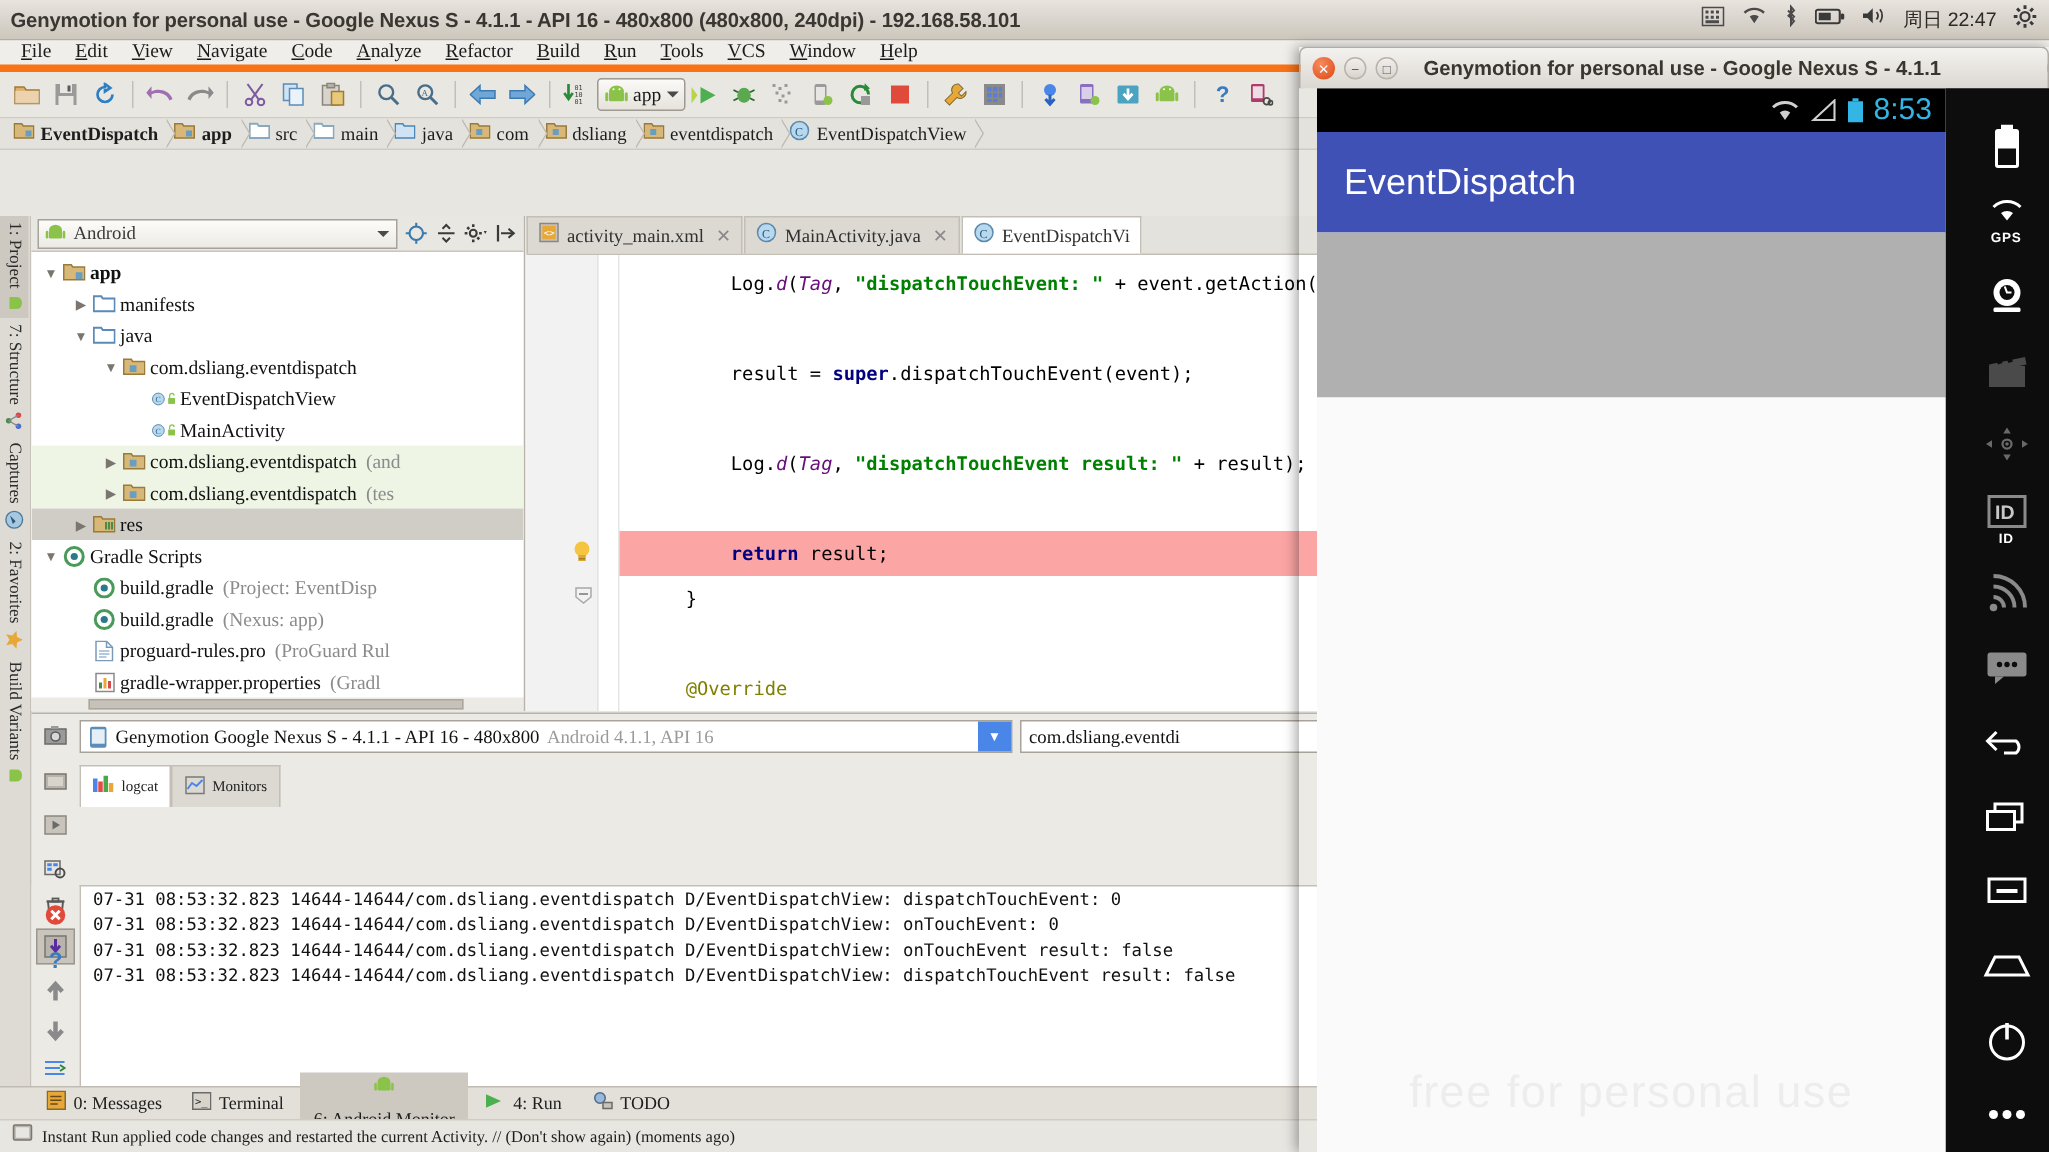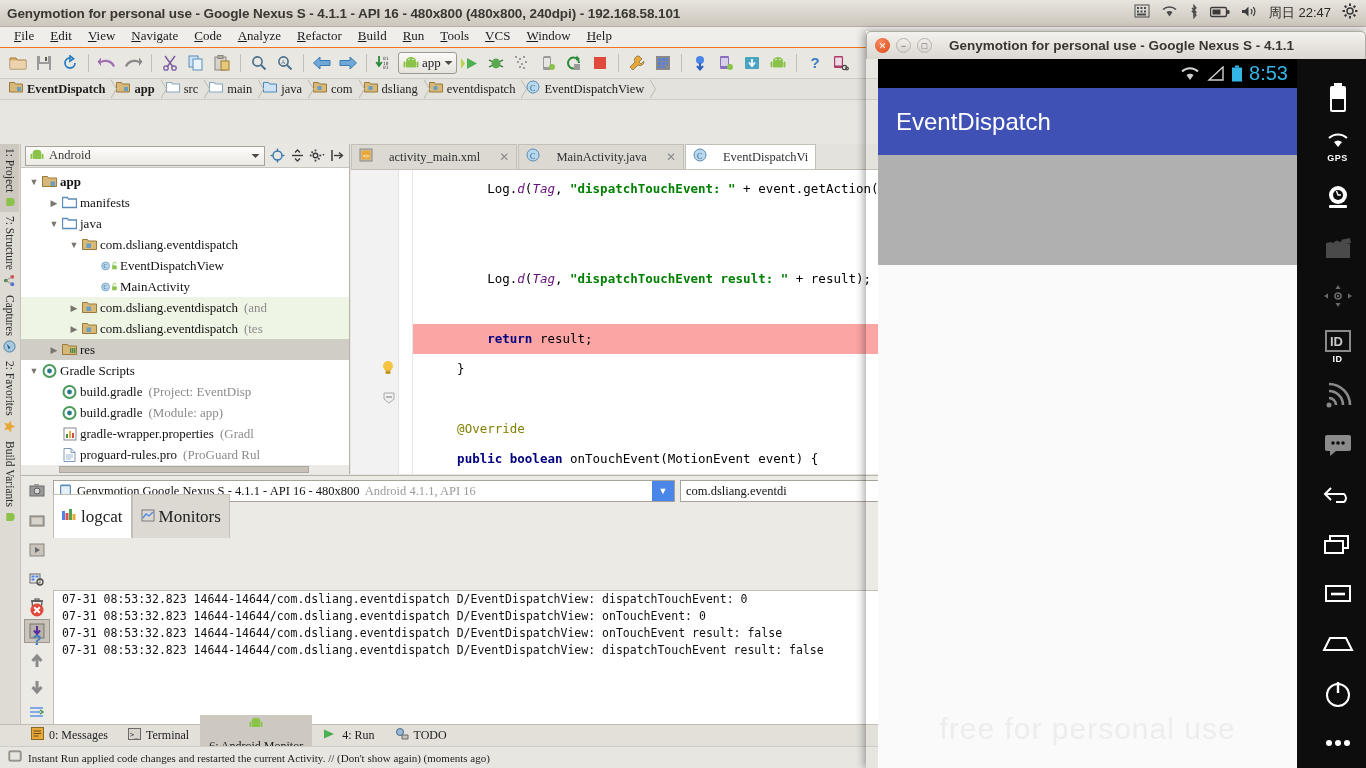--- a/index.html
+++ b/index.html
@@ -15,22 +15,22 @@
     white-space:nowrap; letter-spacing:-0.1px; }
   .sysbar-right { margin-left:auto; display:flex; align-items:center; gap:11px; padding-right:8px; }
   .sysbar-right .ic { display:block; }
   .sysclock { font-size:13px; color:#2e2a26; font-weight:500; }
 
   
   .ide { position:absolute; left:0; top:27px; width:1366px; height:741px;
     background:#e8e6e1; }
 
   
-  .menubar { height:21px; background:#efeeea; display:flex; align-items:flex-start;
-    padding-left:6px; border-bottom:1px solid #f97316; }
+  .menubar { height:21px; background:#efeeea; display:flex; align-items:flex-end;
+    padding-left:6px; border-bottom:5px solid #f97316; }
   .menu-item { font-size:13px; color:#1a1a1a; padding:1px 8px; font-family:"Liberation Serif", serif; }
   .menu-item u { text-decoration:underline; }
 
   
   .toolbar { height:31px; background:#e9e7e2; display:flex; align-items:center;
     padding-left:5px; border-bottom:1px solid #cfccc4; }
   .tb { width:26px; height:24px; display:flex; align-items:center; justify-content:center; }
   .tb-sep { width:1px; height:18px; background:#c2bfb7; margin:0 5px; }
   .app-combo { display:flex; align-items:center; height:22px; border:1px solid #9e9a92;
     background:linear-gradient(to bottom,#fbfaf8,#e6e3dc); border-radius:3px; padding:0 3px 0 4px; gap:3px; }
@@ -87,21 +87,21 @@
   .trow.sel { background:#d0cdc6; }
   .trow.bold .lbl { font-weight:bold; }
   .hscroll { position:absolute; left:0; bottom:0; height:9px; right:0; background:#eceae5;}
   .hscroll .thumb { position:absolute; left:38px; top:1px; height:7px; width:250px;
     background:#c6c2ba; border:1px solid #aba79f;}
 
   
   .editor { position:absolute; left:351px; top:0; width:876px; height:330px; background:#fff; }
   .etabs { height:26px; background:#e4e2dc; display:flex; align-items:flex-end;
     border-bottom:1px solid #c3bfb7; }
-  .etab { height:25px; display:flex; align-items:center; gap:16px; padding:0 7px;
+  .etab { height:25px; display:flex; align-items:center; gap:5px; padding:0 7px;
     font-size:12.5px; font-family:"Liberation Serif",serif; color:#303030;
     background:#dcd9d2; border:1px solid #c3bfb7; border-bottom:none; margin-right:1px;}
   .etab.active { background:#fff; }
   .etab .x { color:#8a8a8a; font-size:12px; padding-left:3px; }
   .ed-body { position:absolute; top:26px; left:0; right:0; bottom:0; background:#fff; display:flex; }
   .gutter { width:48px; background:#f2f2f2; border-right:1px solid #e3e3e3; position:relative; }
   .gutter2 { width:14px; background:#fff; border-right:1px solid #e6e6e6; }
   .code { flex:1; position:relative; font-family:"DejaVu Sans Mono", monospace;
     font-size:12.5px; color:#000; padding-top:4px; }
   .cl { height:30px; line-height:30px; white-space:pre; padding-left:14px; }
@@ -121,22 +121,22 @@
   .dev-combo { flex:0 0 622px; height:22px; display:flex; align-items:center; gap:5px;
     border:1px solid #a7a39b; background:#fff; padding:0 0 0 5px; }
   .dev-combo .t { font-size:12.5px; font-family:"Liberation Serif",serif; color:#111; }
   .dev-combo .d { font-size:12.5px; font-family:"Liberation Serif",serif; color:#9a9a9a; }
   .combo-btn { margin-left:auto; width:22px; height:20px; background:#4a86e8;
     display:flex; align-items:center; justify-content:center; color:#fff; font-size:9px;}
   .proc-combo { flex:1; height:22px; display:flex; align-items:center;
     border:1px solid #a7a39b; background:#fff; padding:0 5px; }
   .proc-combo .t { font-size:12.5px; font-family:"Liberation Serif",serif; color:#111; }
   .mon-tabs { height:32px; display:flex; align-items:flex-end; padding-left:32px; }
-  .mtab { height:44px; display:flex; align-items:center; gap:4px; padding:0 8px;
-    font-size:17px; font-family:"Liberation Serif",serif; color:#222;
+  .mtab { height:28px; display:flex; align-items:center; gap:4px; padding:0 8px;
+    font-size:10px; font-family:"Liberation Serif",serif; color:#222;
     border:1px solid #c3bfb7; border-bottom:none; background:#dcd9d2;}
   .mtab.active { background:#fff; }
   .mon-right { margin-left:auto; display:flex; align-items:center; gap:5px; padding-right:6px; }
   .lvl-combo { height:24px; display:flex; align-items:center; border:1px solid #a7a39b;
     background:#fff; }
   .lvl-combo .t { padding:0 8px; font-size:13px; font-family:"Liberation Serif",serif; }
   .search-box { width:46px; height:24px; border:1px solid #a7a39b; background:#fff;
     border-radius:12px; display:flex; align-items:center; padding-left:6px; gap:2px;}
   .logarea { position:absolute; left:32px; top:114px; right:0; bottom:0; background:#fff;
     border-top:1px solid #c3bfb7; border-left:1px solid #c3bfb7; }
@@ -788,50 +788,50 @@
             </div>
             <div class="trow" style="padding-left: 26px;">
               <span class="arr"></span>
               <span class="ico">
                 <svg width="15" height="14" viewBox="0 0 15 14">
                   <circle cx="7.5" cy="7" r="6" fill="none" stroke="#4a9a5a" stroke-width="2"></circle>
                   <circle cx="7.5" cy="7" r="2.4" fill="#2a7a8a"></circle>
                 </svg>
               </span>
               <span class="lbl">build.gradle</span>
-              <span class="dim" style="padding-left: 6px;">(Module: app)</span>
-            </div>
-            <div class="trow" style="padding-left: 26px;">
-              <span class="arr"></span>
-              <span class="ico">
-                <svg width="14" height="14" viewBox="0 0 14 14">
-                  <rect x="1" y="1" width="12" height="12" fill="#fff" stroke="#8a8a8a"></rect>
-                  <rect x="3" y="7" width="2" height="4" fill="#4a8a4a"></rect>
-                  <rect x="6" y="4" width="2" height="7" fill="#e8a838"></rect>
-                  <rect x="9" y="6" width="2" height="5" fill="#d84a4a"></rect>
-                </svg>
-              </span>
-              <span class="lbl">gradle-wrapper.properties</span>
-              <span class="dim" style="padding-left: 6px;">(Gradl</span>
+              <span class="dim" style="padding-left: 6px;">(Nexus: app)</span>
             </div>
             <div class="trow" style="padding-left: 26px;">
               <span class="arr"></span>
               <span class="ico">
                 <svg width="13" height="14" viewBox="0 0 13 14">
                   <path d="M1 0.5 h7 l4 4 v9 H1 Z" fill="#fff" stroke="#7a9ab8"></path>
                   <path d="M8 0.5 v4 h4" fill="none" stroke="#7a9ab8"></path>
                   <g stroke="#9ab8d0">
                     <line x1="3" y1="7" x2="10" y2="7"></line>
                     <line x1="3" y1="9" x2="10" y2="9"></line>
                     <line x1="3" y1="11" x2="8" y2="11"></line>
                   </g>
                 </svg>
               </span>
               <span class="lbl">proguard-rules.pro</span>
               <span class="dim" style="padding-left: 6px;">(ProGuard Rul</span>
+            </div>
+            <div class="trow" style="padding-left: 26px;">
+              <span class="arr"></span>
+              <span class="ico">
+                <svg width="14" height="14" viewBox="0 0 14 14">
+                  <rect x="1" y="1" width="12" height="12" fill="#fff" stroke="#8a8a8a"></rect>
+                  <rect x="3" y="7" width="2" height="4" fill="#4a8a4a"></rect>
+                  <rect x="6" y="4" width="2" height="7" fill="#e8a838"></rect>
+                  <rect x="9" y="6" width="2" height="5" fill="#d84a4a"></rect>
+                </svg>
+              </span>
+              <span class="lbl">gradle-wrapper.properties</span>
+              <span class="dim" style="padding-left: 6px;">(Gradl</span>
             </div>
           </div>
         <div class="hscroll">
             <div class="thumb"></div>
           </div>
       </div>
 
       <div class="editor">
         <div class="etabs" id="etabs">
             <div class="etab">
@@ -873,20 +873,21 @@
               <div style="position: absolute; right: 3px; top: 310px;"><svg width="20" height="14" viewBox="0 0 20 14">
                   <circle cx="5" cy="8" r="3.4" fill="none" stroke="#4a7a9a" stroke-width="1.4"></circle>
                   <circle cx="5" cy="8" r="1.3" fill="#4a7a9a"></circle>
                   <path d="M11 10 L11 2 M9 4 L11 1.5 L13 4" fill="none" stroke="#c0392b" stroke-width="1.4"></path>
                 </svg></div>
             </div>
           <div class="gutter2"></div>
           <div class="code" id="code">
               <div class="cl">        Log.<span class="fld" style="font-style:italic">d</span>(<span class="fld">Tag</span>, <span class="str">"dispatchTouchEvent: "</span> + event.getAction());</div>
               <div class="cl"></div>
+              <div class="cl">        result = <span class="kw">super</span>.dispatchTouchEvent(event);</div>
               <div class="cl"></div>
               <div class="cl">        Log.<span class="fld" style="font-style:italic">d</span>(<span class="fld">Tag</span>, <span class="str">"dispatchTouchEvent result: "</span> + result);</div>
               <div class="cl"></div>
               <div class="cl hl">        <span class="kw">return</span> result;</div>
               <div class="cl">    }</div>
               <div class="cl"></div>
               <div class="cl">    <span class="ann">@Override</span></div>
               <div class="cl">    <span class="kw">public</span> <span class="kw">boolean</span> onTouchEvent(MotionEvent event) {</div>
               <div class="cl"></div>
               <div class="cl">        <span class="kw">boolean</span> result;</div>

